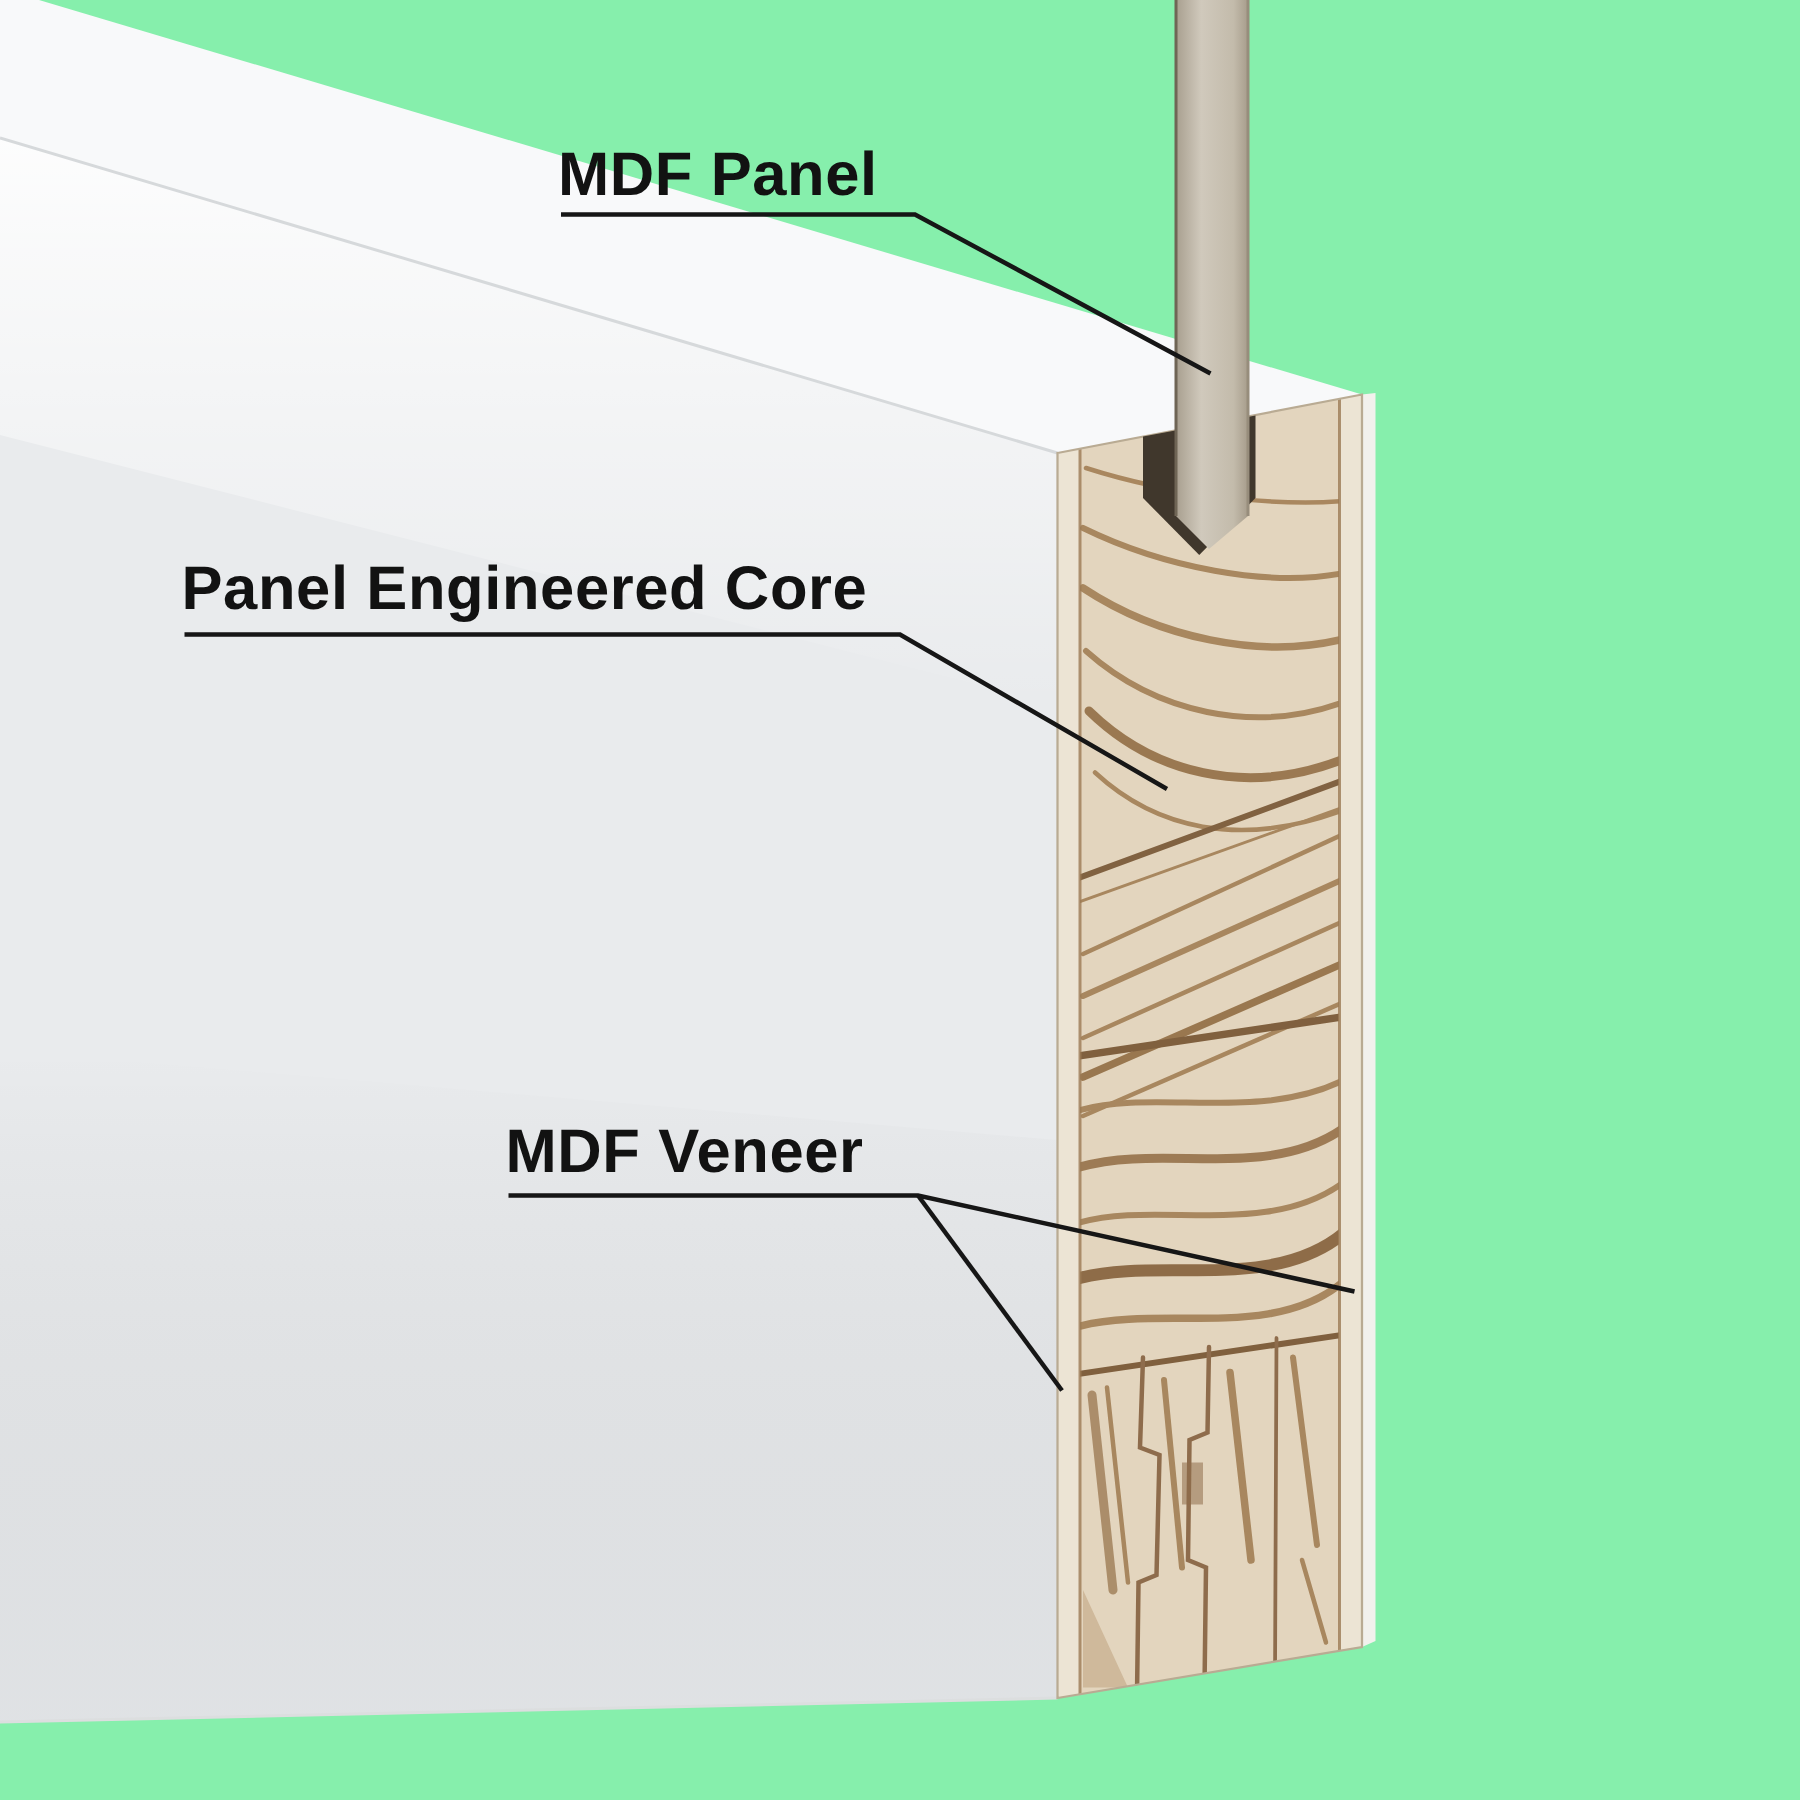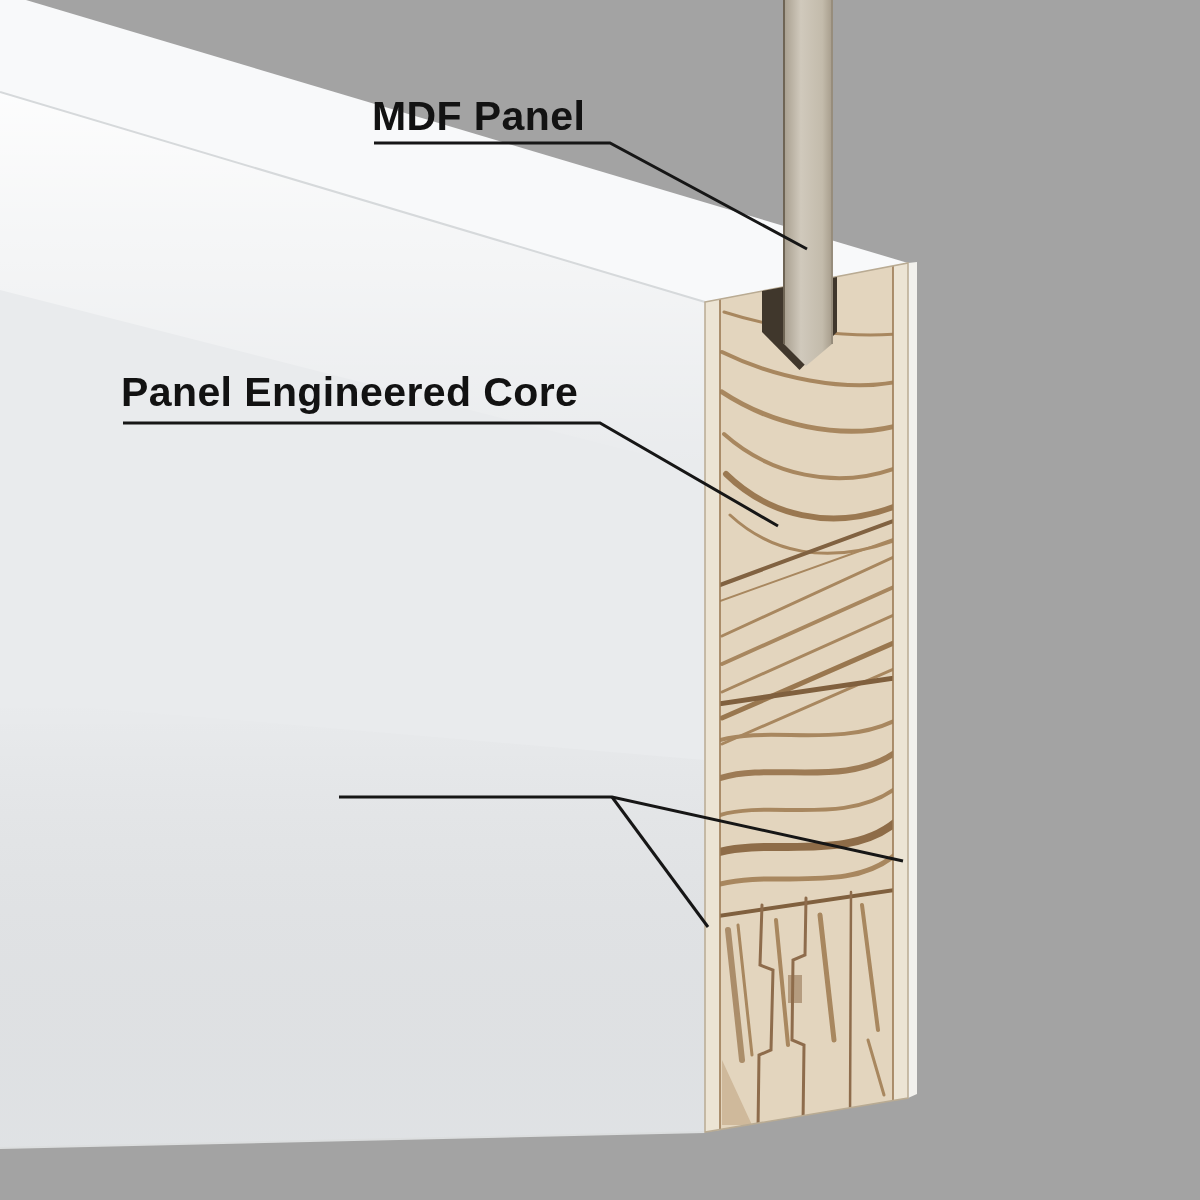--- a/index.html
+++ b/index.html
@@ -5,21 +5,21 @@
   html, body {
     margin: 0;
     padding: 0;
     background: #ffffff;
     font-family: "Liberation Sans", sans-serif;
   }
   .stage {
     position: relative;
     width: 1200px;
     height: 1200px;
-    background: #a3a3a3;
+    background: #86efac;
     overflow: hidden;
   }
   .stage svg {
     position: absolute;
     top: 0;
     left: 0;
   }
   .callout-label {
     position: absolute;
     font-weight: 700;
@@ -145,14 +145,15 @@
       <polyline points="123,423 600,423 778,526"></polyline>
       <polyline points="339,797 612,797 903,861"></polyline>
       <line x1="612" y1="797" x2="708" y2="927"></line>
     </g>
   </svg>
 
   <div class="callout-label lbl-panel">MDF Panel</div>
 
   <div class="callout-label lbl-core">Panel Engineered Core</div>
 
+  <div class="callout-label lbl-veneer">MDF Veneer</div>
 
 </div>
 
 </body></html>

